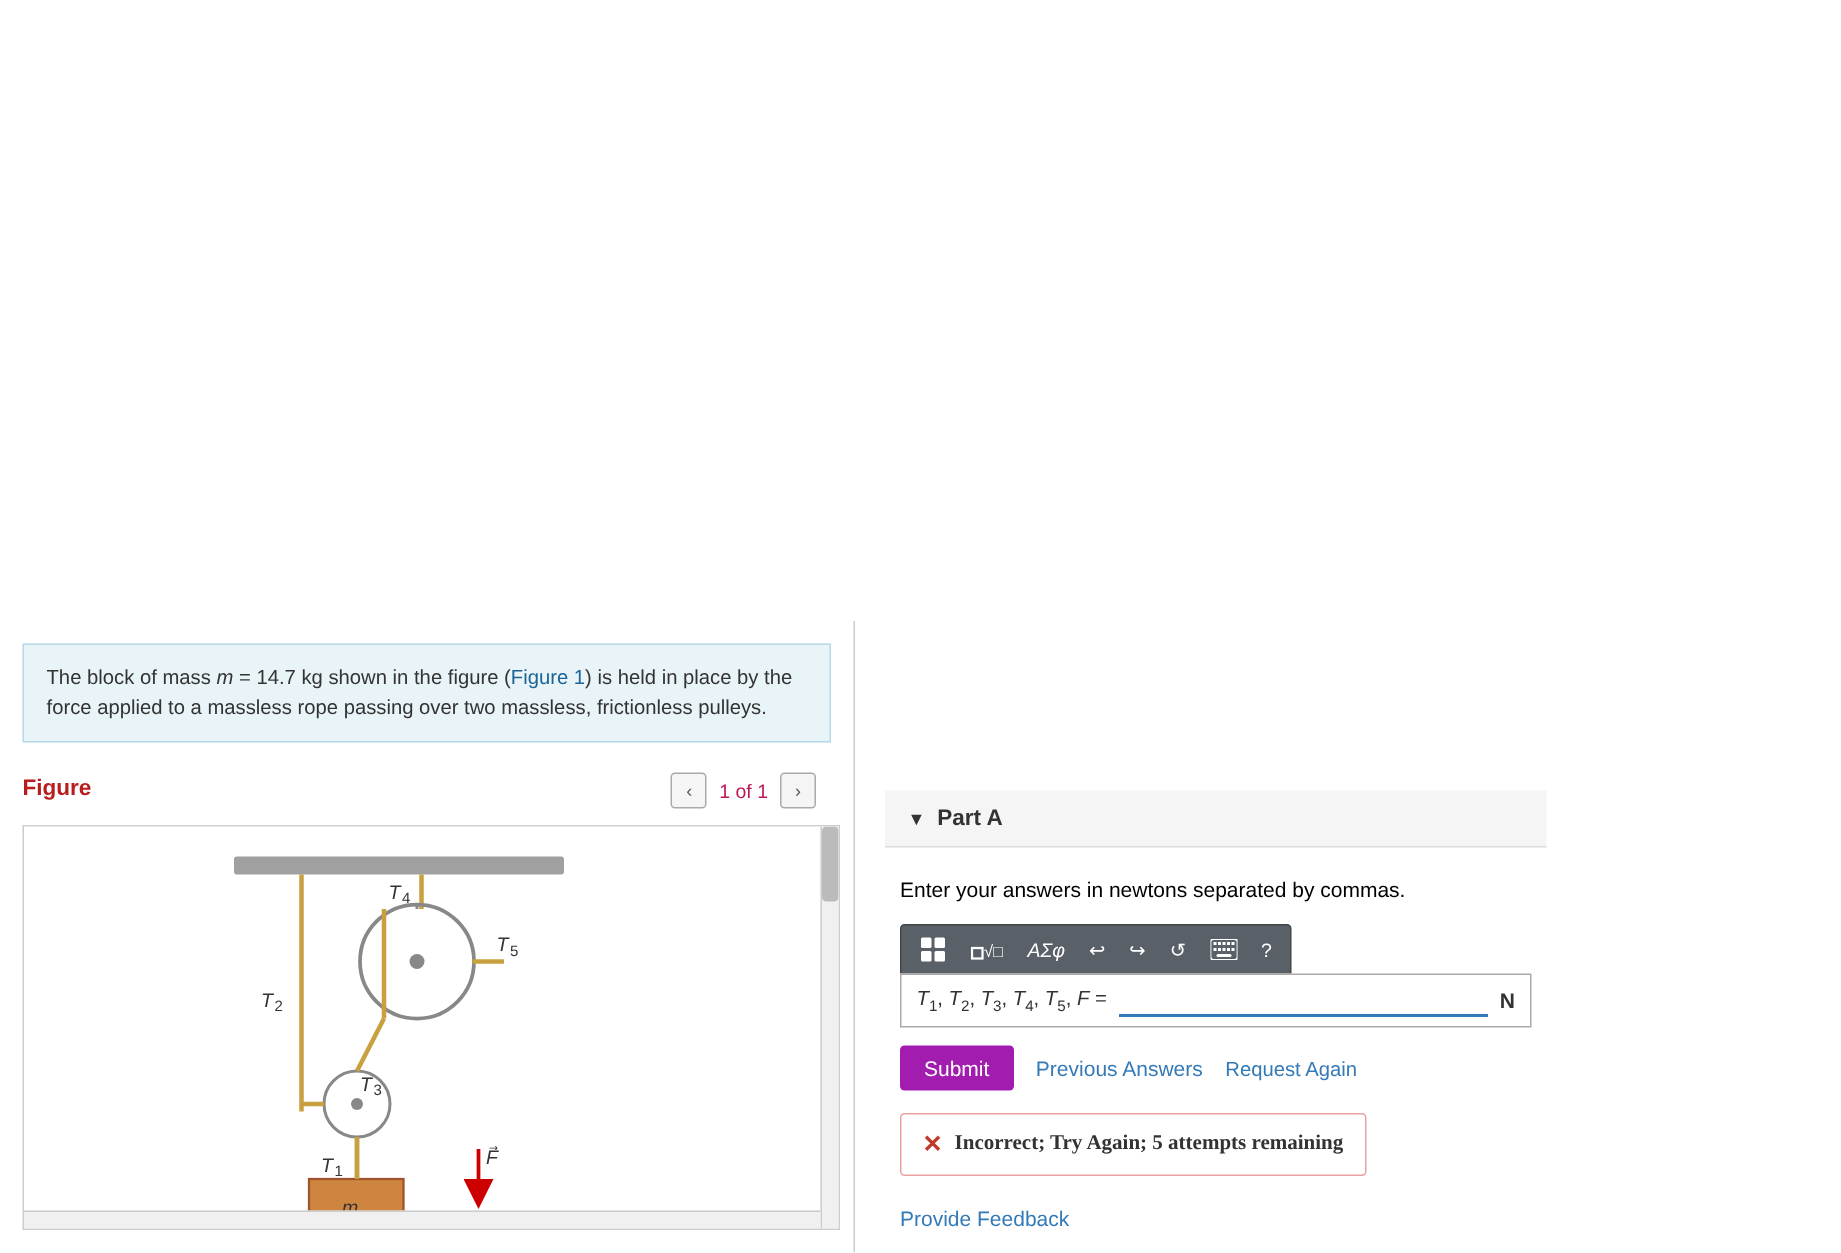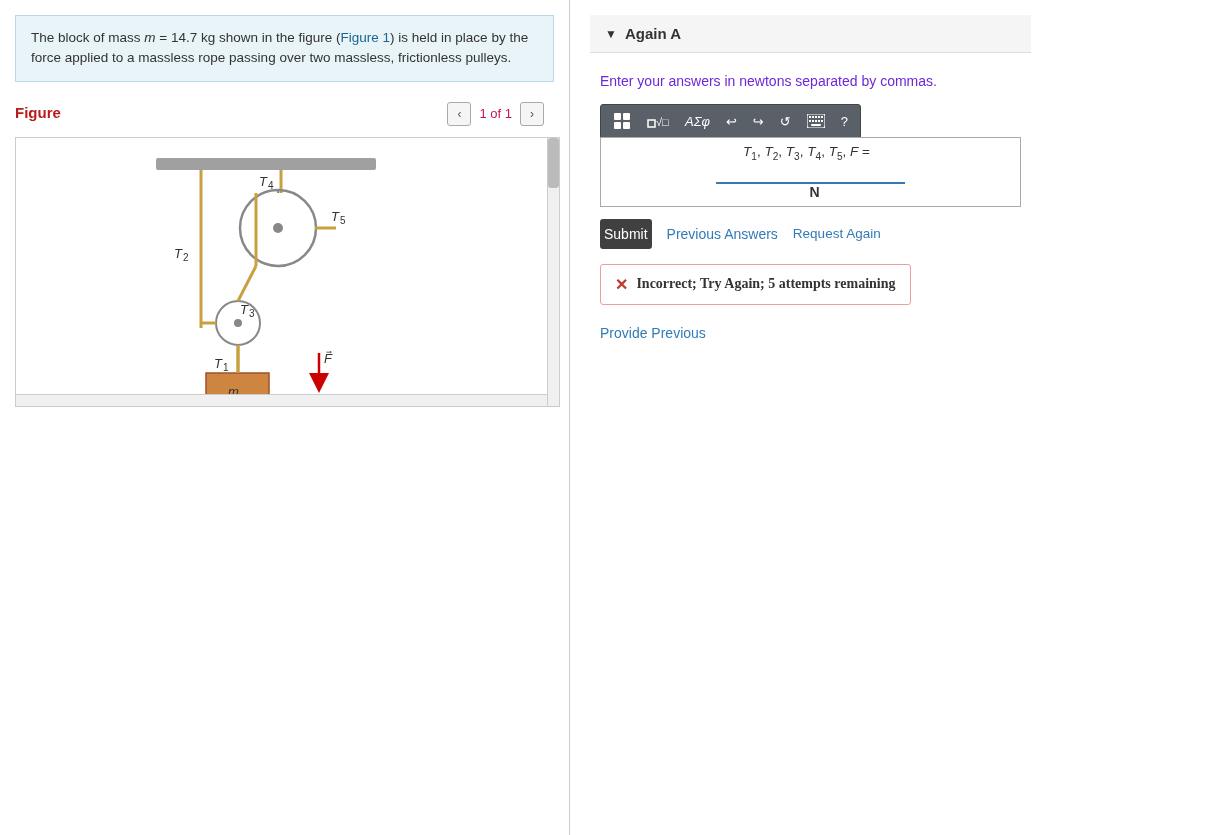--- a/index.html
+++ b/index.html
@@ -1,18 +1,18 @@
 <!DOCTYPE html>
 <html><head>
   <meta charset="utf-8">
   <style>
     * { box-sizing: border-box; margin: 0; padding: 0; }
     body { font-family: Arial, sans-serif; font-size: 14px; background: #fff; color: #333; }
 
-    .main-layout { display: flex; width: 1051px; min-height: 835px; }
+    .main-layout { display: flex; width: 1051px; min-height: 835px; align-items: flex-end; }
 
     
     .left-panel { width: 570px; padding: 15px; border-right: 1px solid #ccc; }
 
     .problem-statement {
       background: #e8f4f8;
       border: 1px solid #b8d9e8;
       padding: 12px 15px;
       font-size: 13.5px;
       line-height: 1.5;
@@ -112,21 +112,21 @@
 
     .question-text {
       font-size: 14px;
       color: #333;
       margin-bottom: 8px;
       line-height: 1.5;
     }
 
     .answer-prompt {
       font-size: 14px;
-      color: #6d28d9;
+      color: #000000;
       margin-bottom: 15px;
     }
 
     .math-toolbar {
       background: #5a6068;
       border: 1px solid #444;
       padding: 4px 6px;
       display: flex;
       align-items: center;
       gap: 4px;
@@ -146,21 +146,20 @@
       display: flex; align-items: center; justify-content: center;
     }
 
     .answer-row {
       display: flex;
       align-items: center;
       border: 1px solid #aaa;
       background: #fff;
       padding: 6px 10px;
       margin-bottom: 12px;
-      flex-direction: column;
     }
 
     .answer-label {
       font-size: 13.5px;
       color: #333;
       white-space: nowrap;
       margin-right: 8px;
     }
 
     .answer-input {
@@ -180,24 +179,24 @@
     }
 
     .action-row {
       display: flex;
       align-items: center;
       gap: 15px;
       margin-bottom: 15px;
     }
 
     .submit-btn {
-      background: #404040;
+      background: #a21caf;
       color: #fff;
       border: none;
-      padding: 7px 4px;
+      padding: 7px 16px;
       font-size: 14px;
       border-radius: 3px;
       cursor: pointer;
     }
 
     .prev-answers-link {
       color: #337ab7;
       font-size: 14px;
       text-decoration: none;
       cursor: pointer;
@@ -319,21 +318,21 @@
           <div class="scrollbar-thumb"></div>
         </div>
         <div class="scrollbar-bottom"></div>
       </div>
     </div>
   </div>
 
   <div class="right-panel">
     <div class="part-header">
       <span class="chevron">▼</span>
-      <span class="part-label">Again A</span>
+      <span class="part-label">Part A</span>
     </div>
 
     <div class="part-content">
       <div class="answer-prompt">Enter your answers in newtons separated by commas.</div>
 
       <div class="math-toolbar">
         <button class="math-btn" title="Matrix">
           <svg width="18" height="18" viewBox="0 0 18 18">
             <rect x="1" y="1" width="7" height="7" fill="#fff" rx="1"></rect>
             <rect x="10" y="1" width="7" height="7" fill="#fff" rx="1"></rect>
@@ -386,16 +385,16 @@
         <button class="submit-btn">Submit</button>
         <a href="#" class="prev-answers-link">Previous Answers</a>
         <a href="#" class="request-answer-link">Request Again</a>
       </div>
 
       <div class="error-box">
         <span class="error-icon">✕</span>
         <span class="error-text">Incorrect; Try Again; 5 attempts remaining</span>
       </div>
 
-      <a href="#" class="feedback-link">Provide Previous</a>
+      <a href="#" class="feedback-link">Provide Feedback</a>
     </div>
   </div>
 </div>
 
 </body></html>

